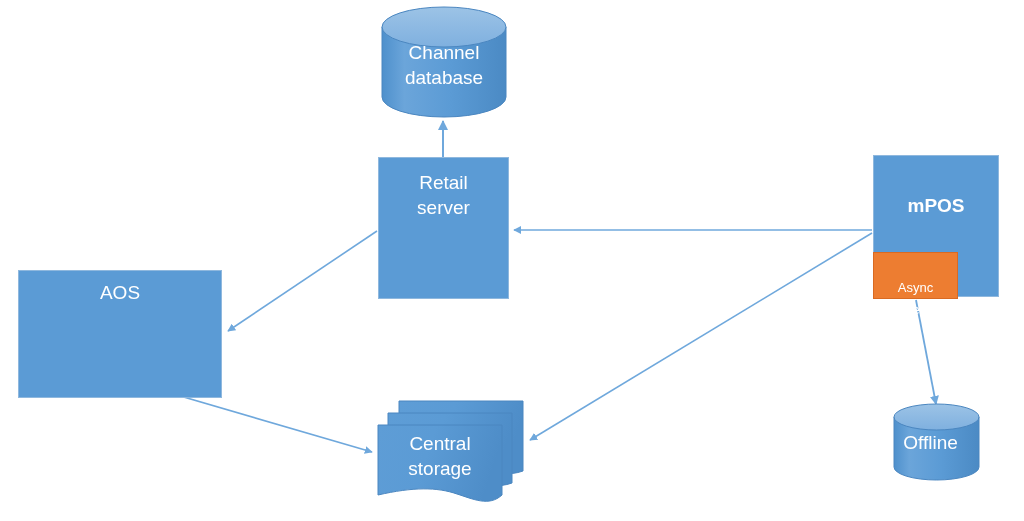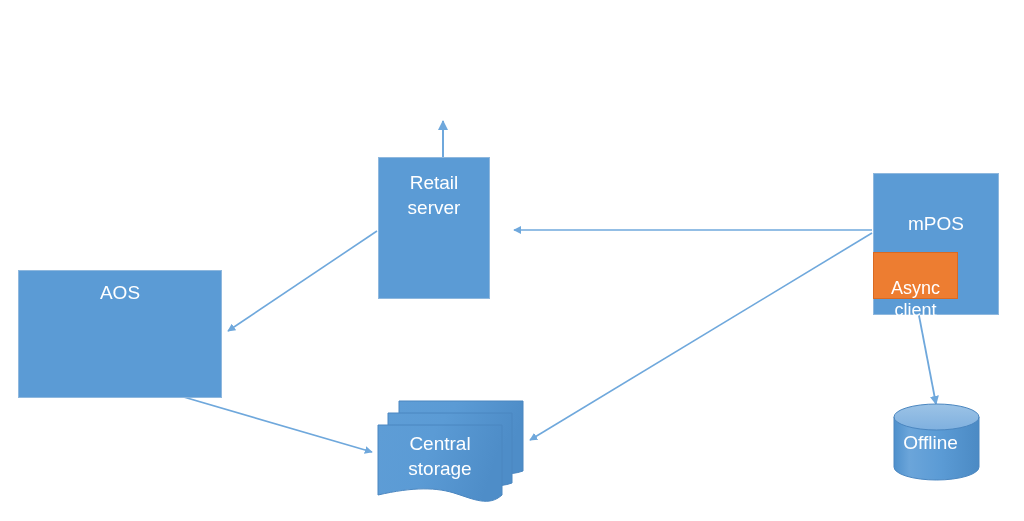--- a/index.html
+++ b/index.html
@@ -86,22 +86,42 @@
 
     <line x1="122" y1="379" x2="372" y2="452" stroke="#6FA8DC" stroke-width="1.6" marker-end="url(#arrow)"></line>
 
     <line x1="872" y1="230" x2="514" y2="230" stroke="#6FA8DC" stroke-width="1.6" marker-end="url(#arrow)"></line>
 
     <line x1="872" y1="233" x2="530" y2="440" stroke="#6FA8DC" stroke-width="1.6" marker-end="url(#arrow)"></line>
 
     <line x1="916" y1="300" x2="936" y2="404" stroke="#6FA8DC" stroke-width="1.8" marker-end="url(#arrow)"></line>
   </svg>
 
+  <div class="cyl" style="left:381px; top:6px; width:126px; height:112px;">
+    <svg width="126" height="112" viewBox="0 0 126 112">
+      <defs>
+        <linearGradient id="cylBodyA" x1="0" y1="0" x2="1" y2="0">
+          <stop offset="0%" stop-color="#4E90CC"></stop>
+          <stop offset="18%" stop-color="#6BA5DA"></stop>
+          <stop offset="55%" stop-color="#5B9BD5"></stop>
+          <stop offset="100%" stop-color="#4B8AC4"></stop>
+        </linearGradient>
+        <linearGradient id="cylTopA" x1="0" y1="0" x2="0" y2="1">
+          <stop offset="0%" stop-color="#9CC3E6"></stop>
+          <stop offset="100%" stop-color="#7FB0DF"></stop>
+        </linearGradient>
+      </defs>
+      <path d="M1,21 L1,91 A62,20 0 0 0 125,91 L125,21 Z" fill="url(#cylBodyA)" stroke="#4A86C0" stroke-width="1"></path>
+      <ellipse cx="63" cy="21" rx="62" ry="20" fill="url(#cylTopA)" stroke="#4A86C0" stroke-width="1"></ellipse>
+    </svg>
+    <div class="node-label" style="top:34px;">Channel
+database</div>
+  </div>
 
-  <div class="rect" style="left:378px; top:157px; width:112px; height:142px;">
+  <div class="rect" style="left:378px; top:157px; width:131px; height:142px;">
     <div class="node-label" style="top:12px;">Retail
 server</div>
   </div>
 
   <div class="rect" style="left:18px; top:250px; width:204px; height:128px;margin-top:20px;">
     <div class="node-label" style="top:9px;">AOS</div>
   </div>
 
   <div class="multidoc" style="left:377px; top:395px; width:152px; height:118px;">
     <svg width="152" height="118" viewBox="0 0 152 118">
@@ -118,28 +138,28 @@
       <path d="M11,18 L135,18 L135,88 C109,98 59,78 11,88 Z" fill="url(#docGrad)" stroke="#4A86C0" stroke-width="1"></path>
 
       <path d="M1,30 L125,30 L125,100
                C112,112 96,104 80,99
                C60,92 36,92 1,100 Z" fill="url(#docGrad)" stroke="#4A86C0" stroke-width="1"></path>
     </svg>
     <div class="node-label" style="top:36px; left:0; width:126px; right:auto;">Central
 storage</div>
   </div>
 
-  <div class="rect" style="left:873px; top:173px; width:126px; height:142px;">
+  <div class="rect" style="left:873px; top:155px; width:126px; height:142px;font-weight:bold;">
     <div class="node-label" style="top:12px;">
       <span class="spell">mPOS</span>
     </div>
   </div>
 
   <div class="rect" style="left:873px; top:252px; width:85px; height:47px; background:#ED7D31; border-color:#D96A22;">
-    <div class="node-label" style="top:2px; font-size:18px; line-height:22px;">
+    <div class="node-label" style="top:2px; font-size:13px; line-height:22px;">
       <span class="spell">Async
 client</span>
     </div>
   </div>
 
   <div class="cyl" style="left:893px; top:403px; width:75px; height:78px;">
     <svg width="87" height="78" viewBox="0 0 87 78">
       <defs>
         <linearGradient id="cylBodyB" x1="0" y1="0" x2="1" y2="0">
           <stop offset="0%" stop-color="#4E90CC"></stop>

